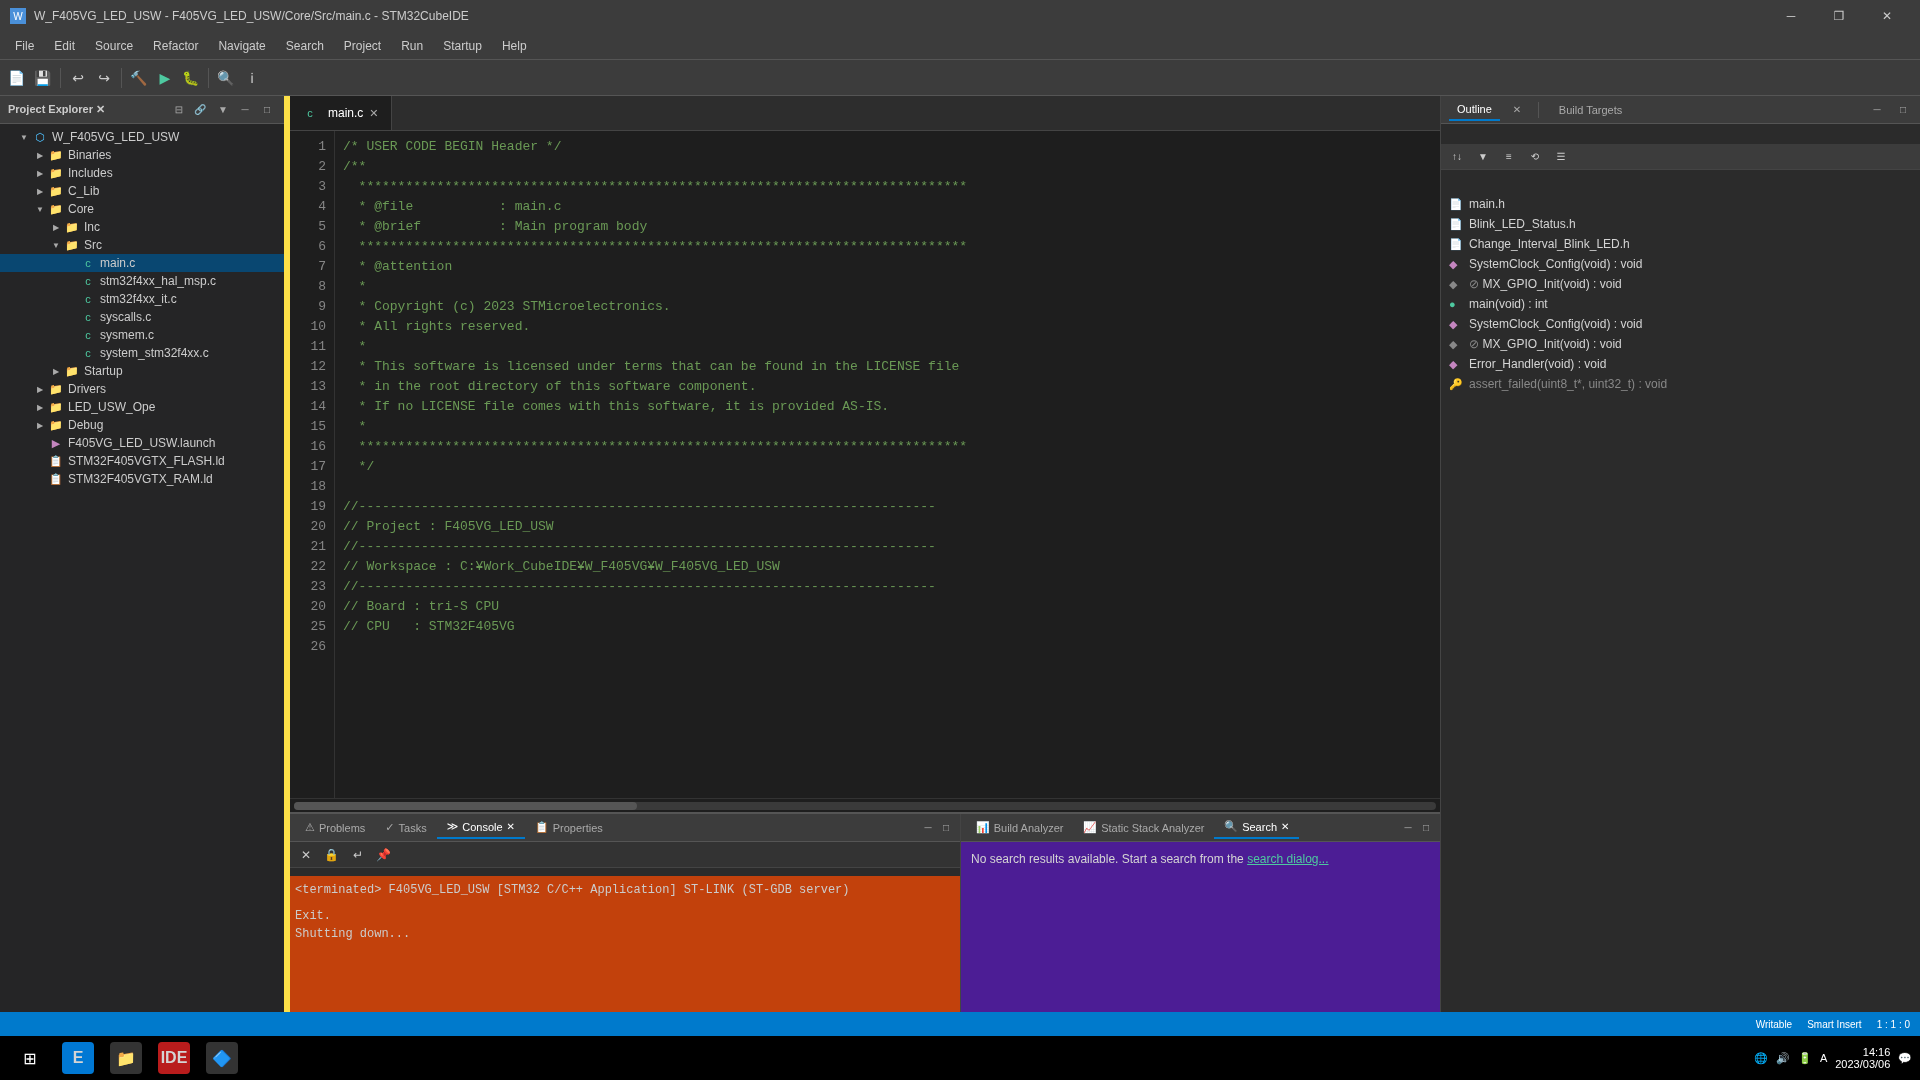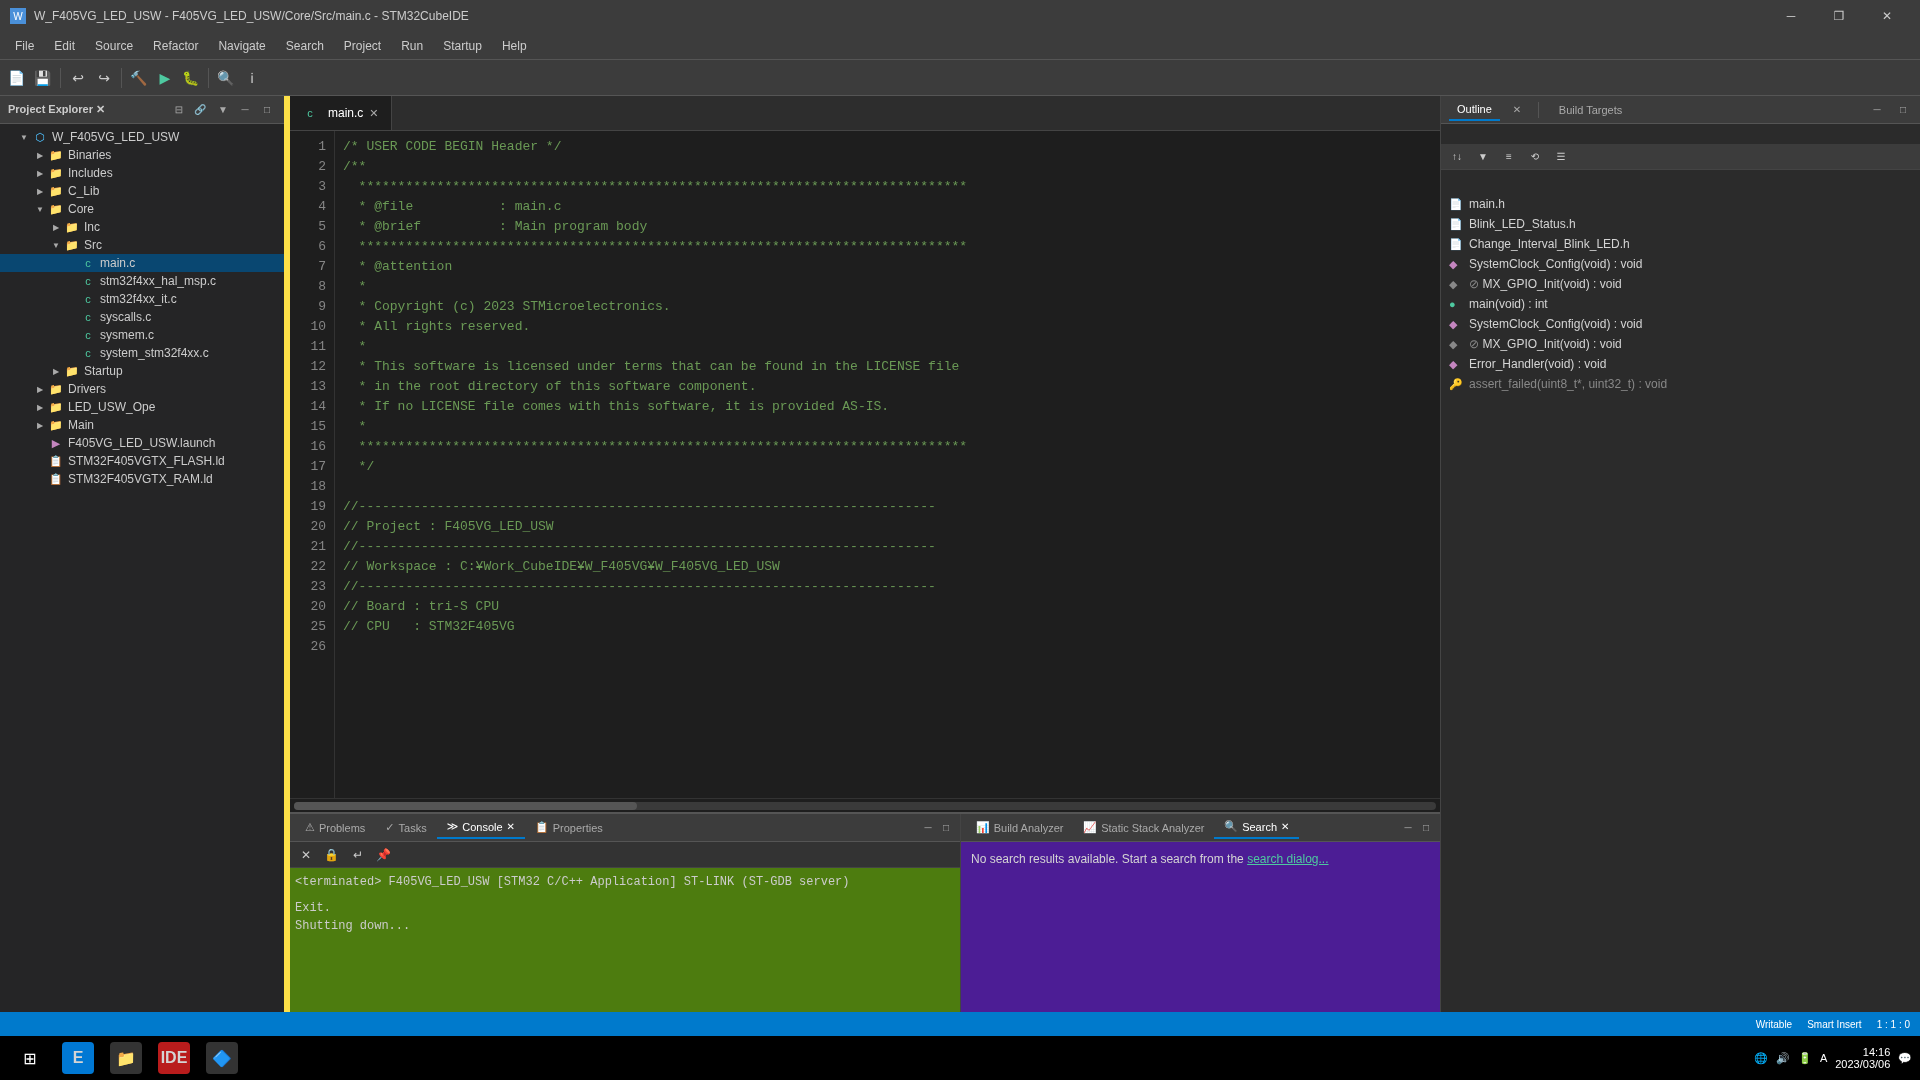--- a/index.html
+++ b/index.html
@@ -245,23 +245,24 @@
       cursor: pointer;
       font-size: 11px;
       color: #aaa;
       display: flex; align-items: center; gap: 4px;
     }
     .bottom-tab.active { color: white; border-bottom: 2px solid #007acc; }
     .bottom-tab-close { font-size: 10px; }
 
     #console-panel {
       flex: 1;
-      background: #4d7c0f;
+      background: #c2410c;
       overflow: auto;
       padding: 5px;
+      margin-top: 8px;
     }
     #console-panel::-webkit-scrollbar { width: 8px; }
     #console-panel::-webkit-scrollbar-track { background: #1e1e1e; }
     #console-panel::-webkit-scrollbar-thumb { background: #555; }
 
     .console-line {
       font-family: 'Consolas', 'Courier New', monospace;
       font-size: 12px;
       line-height: 18px;
       color: #cccccc;
@@ -623,21 +624,21 @@
         <span class="tree-arrow">▶</span>
         <span class="tree-icon icon-folder">📁</span>
         <span class="tree-label">LED_USW_Ope</span>
       </div>
 
       <div class="tree-item">
         <span class="tree-indent"></span>
           <span class="tree-indent"></span>
         <span class="tree-arrow">▶</span>
         <span class="tree-icon icon-folder">📁</span>
-        <span class="tree-label">Main</span>
+        <span class="tree-label">Debug</span>
       </div>
 
       <div class="tree-item">
         <span class="tree-indent"></span>
           <span class="tree-indent"></span>
         <span class="tree-arrow"></span>
         <span class="tree-icon icon-launch">▶</span>
         <span class="tree-label">F405VG_LED_USW.launch</span>
       </div>
 

